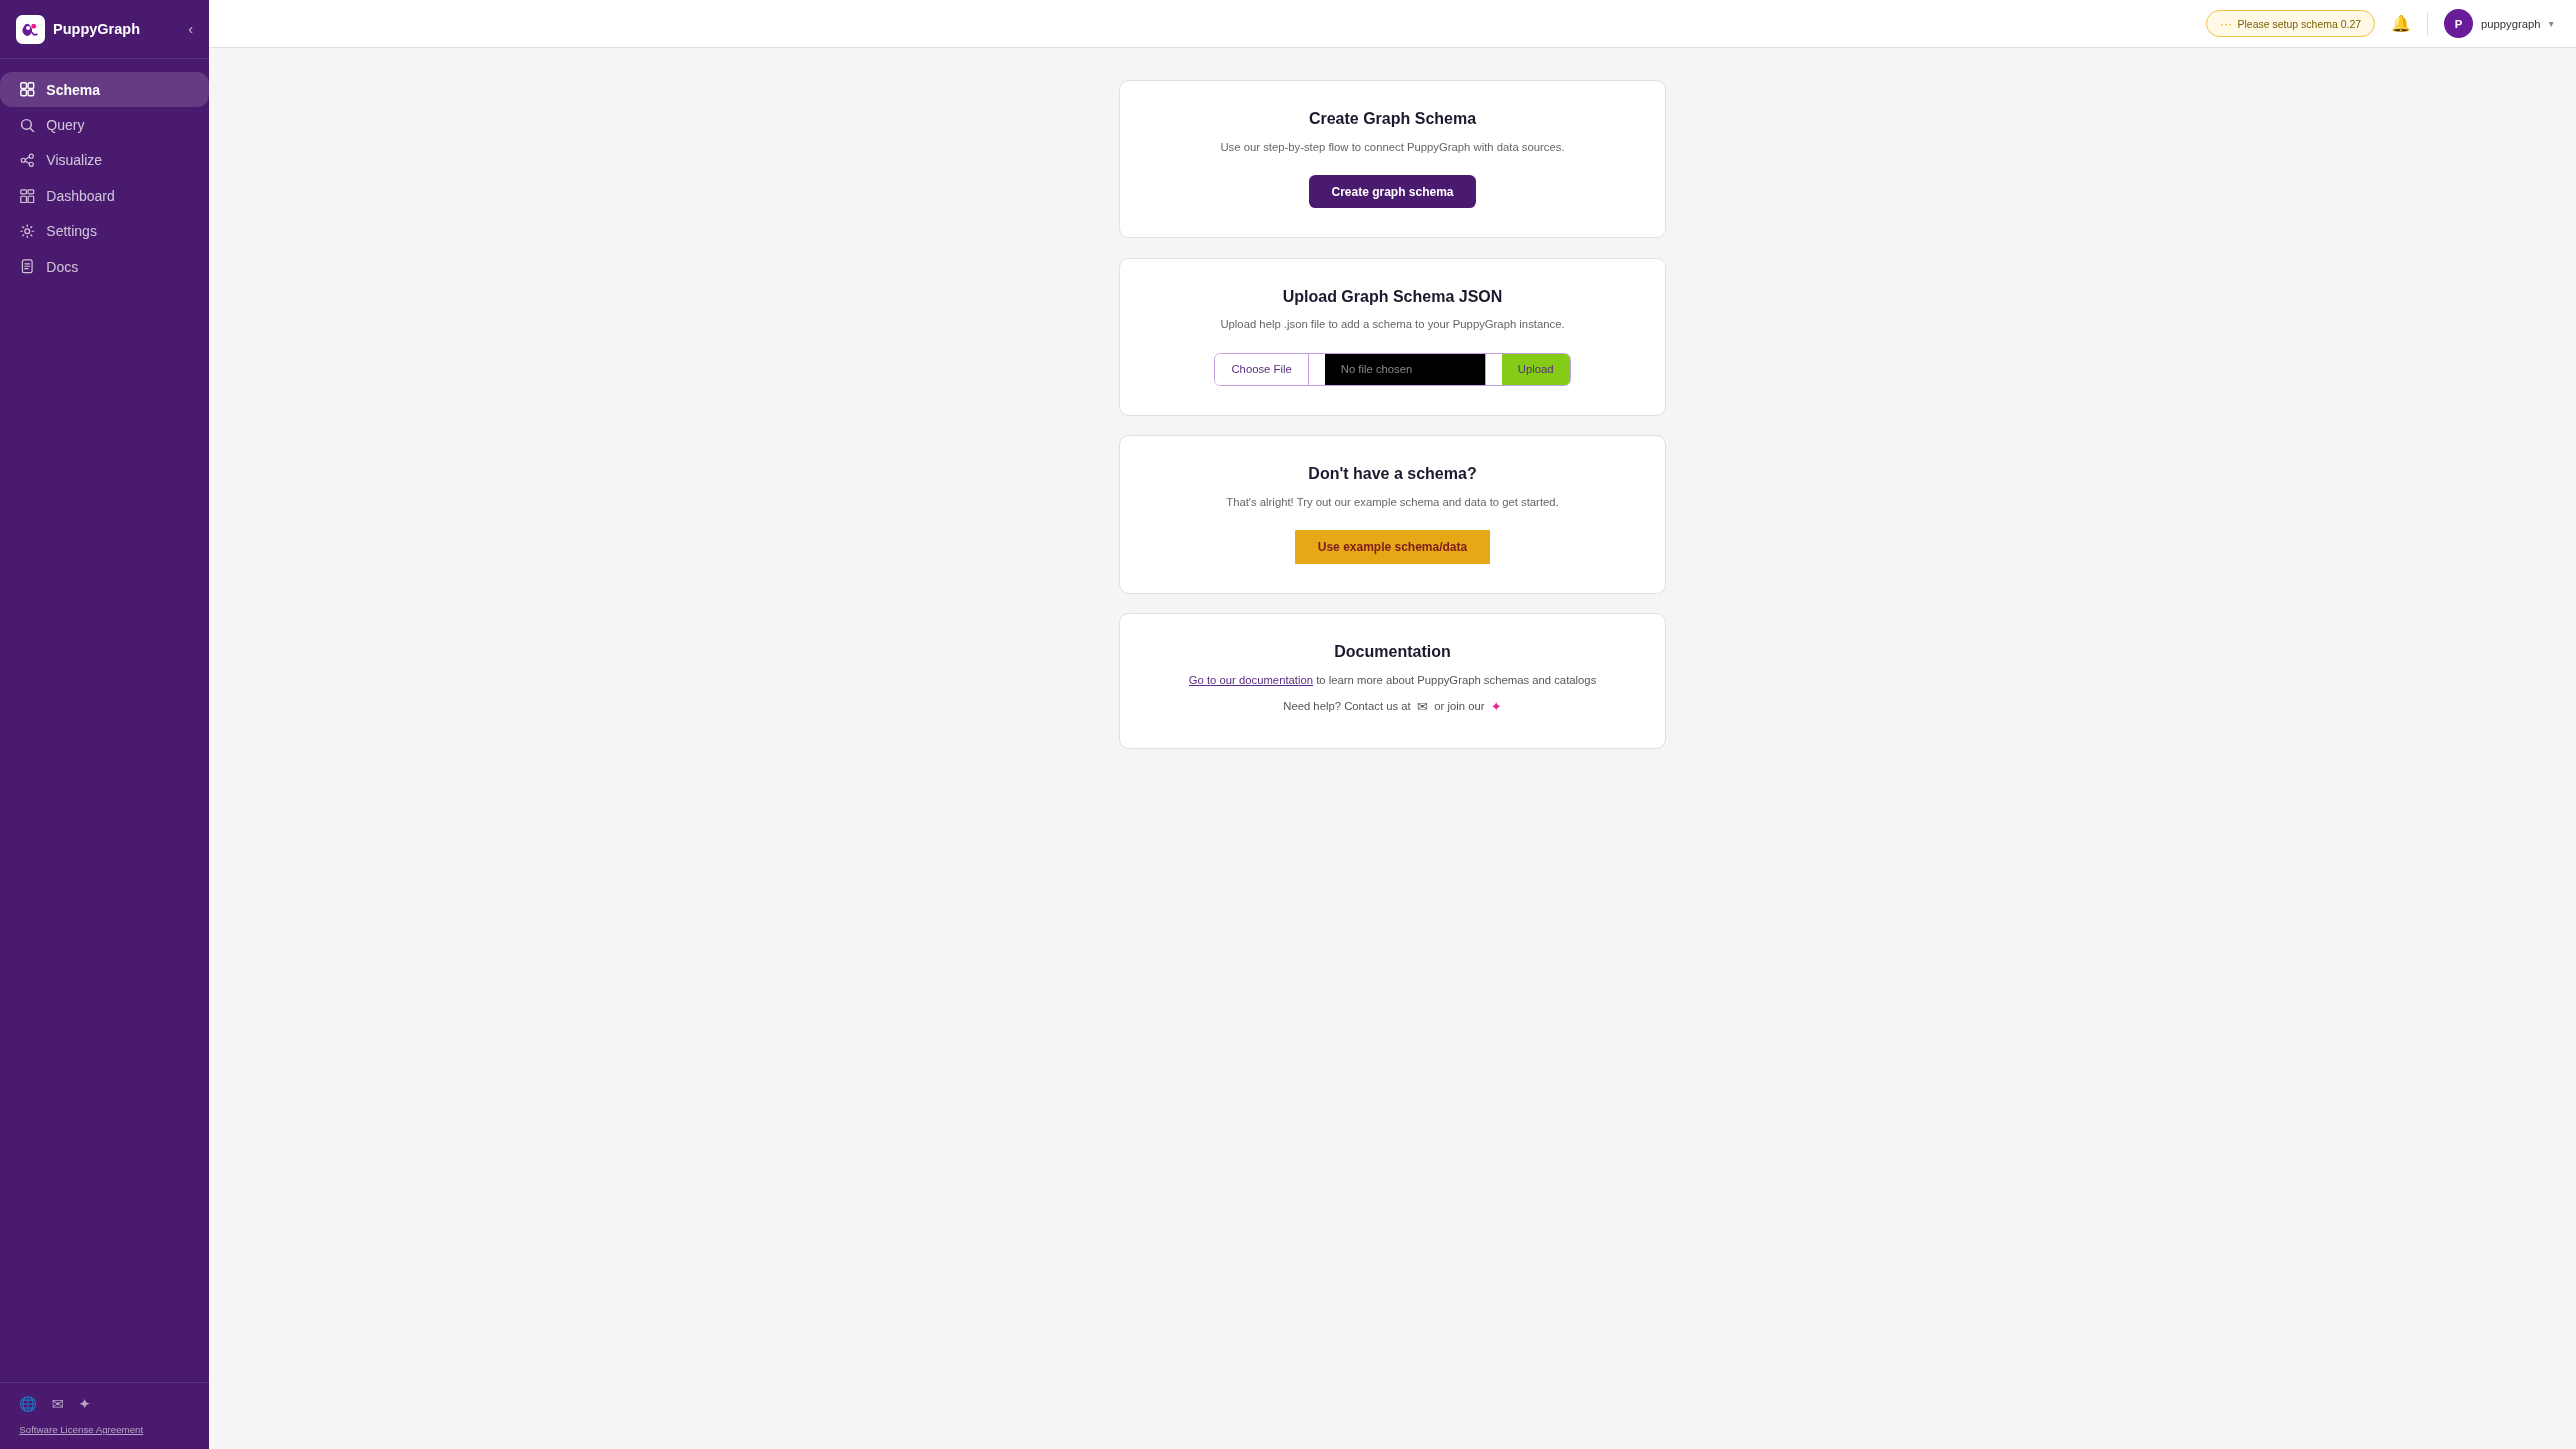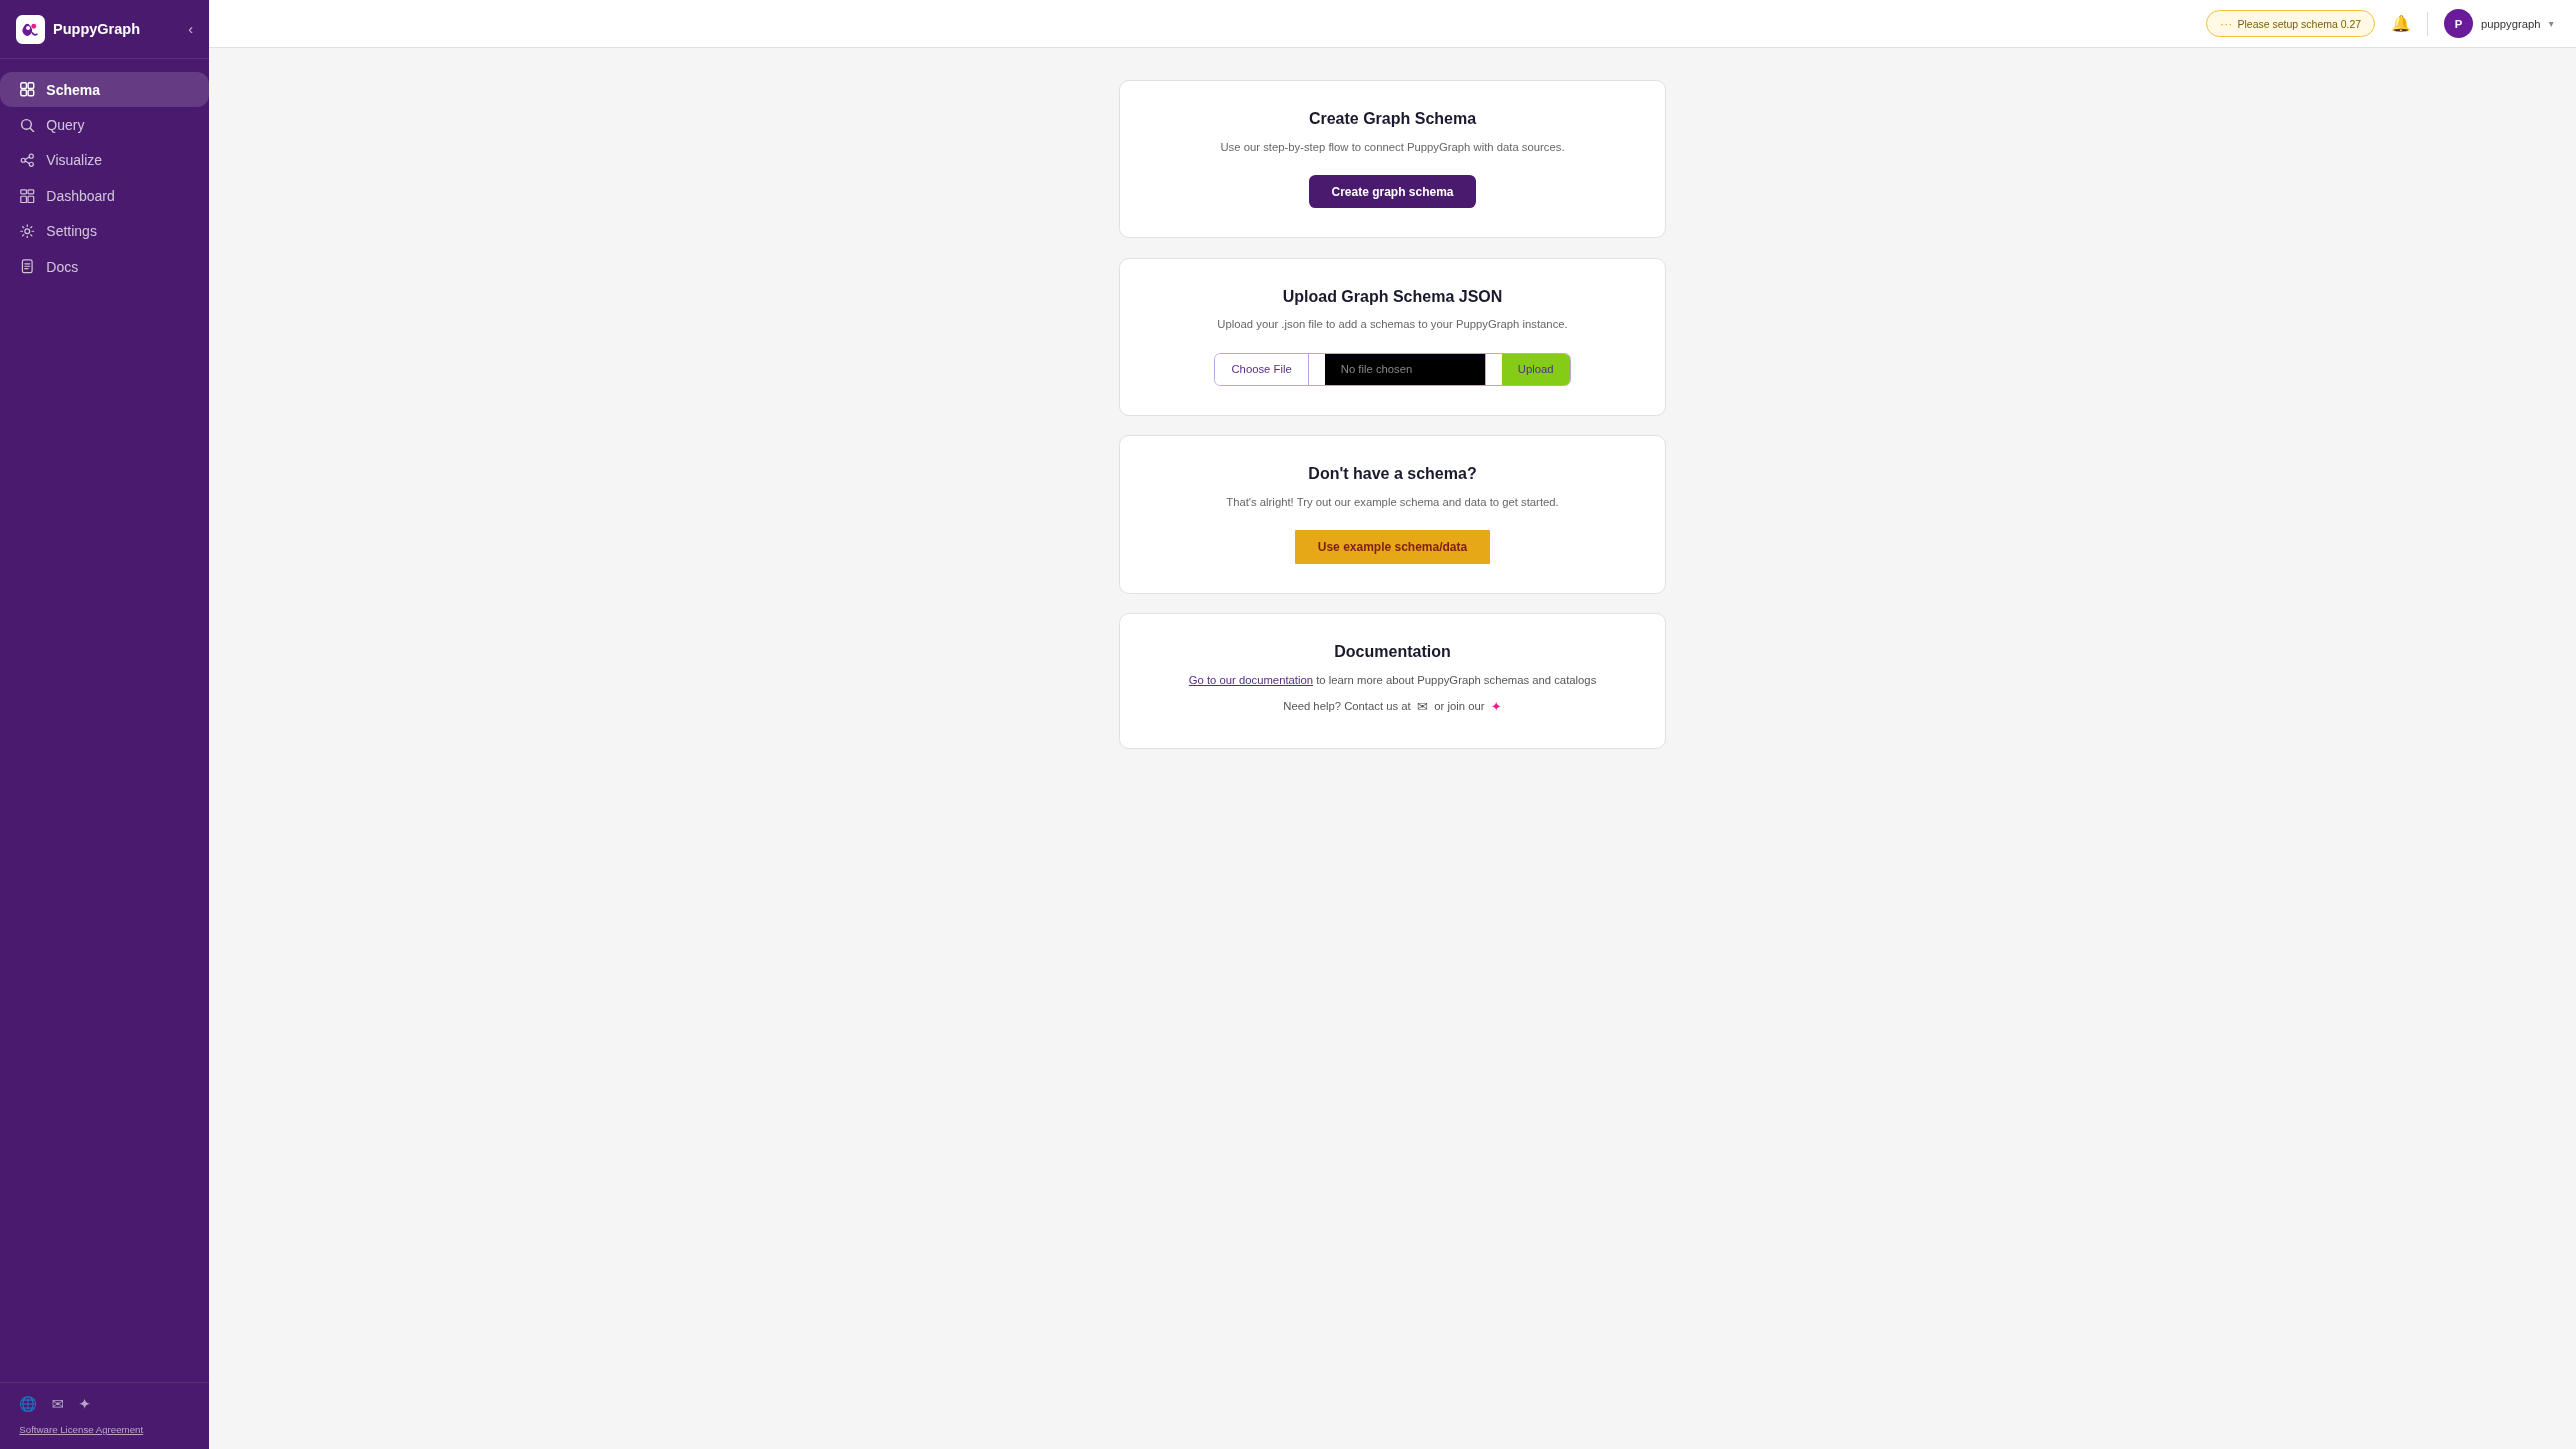--- a/index.html
+++ b/index.html
@@ -373,21 +373,21 @@
   <div class="content">
 
     <div class="card">
       <div class="card-title">Create Graph Schema</div>
       <div class="card-desc">Use our step-by-step flow to connect PuppyGraph with data sources.</div>
       <button class="btn-primary">Create graph schema</button>
     </div>
 
     <div class="card">
       <div class="card-title">Upload Graph Schema JSON</div>
-      <div class="card-desc">Upload your .json file to add a schemas to your PuppyGraph instance.</div>
+      <div class="card-desc">Upload help .json file to add a schema to your PuppyGraph instance.</div>
       <div class="file-upload-row">
         <button class="choose-file-btn">Choose File</button>
         <span class="file-name-display">No file chosen</span>
         <button class="upload-btn">Upload</button>
       </div>
     </div>
 
     <div class="card">
       <div class="card-title">Don't have a schema?</div>
       <div class="card-desc">That's alright! Try out our example schema and data to get started.</div>

